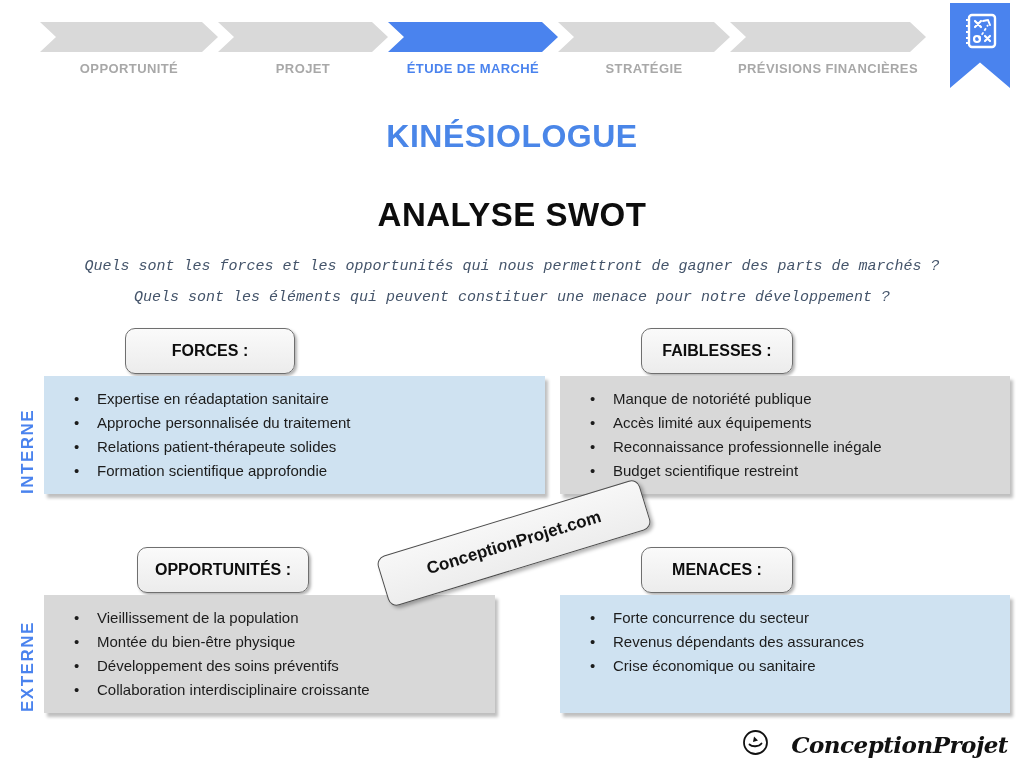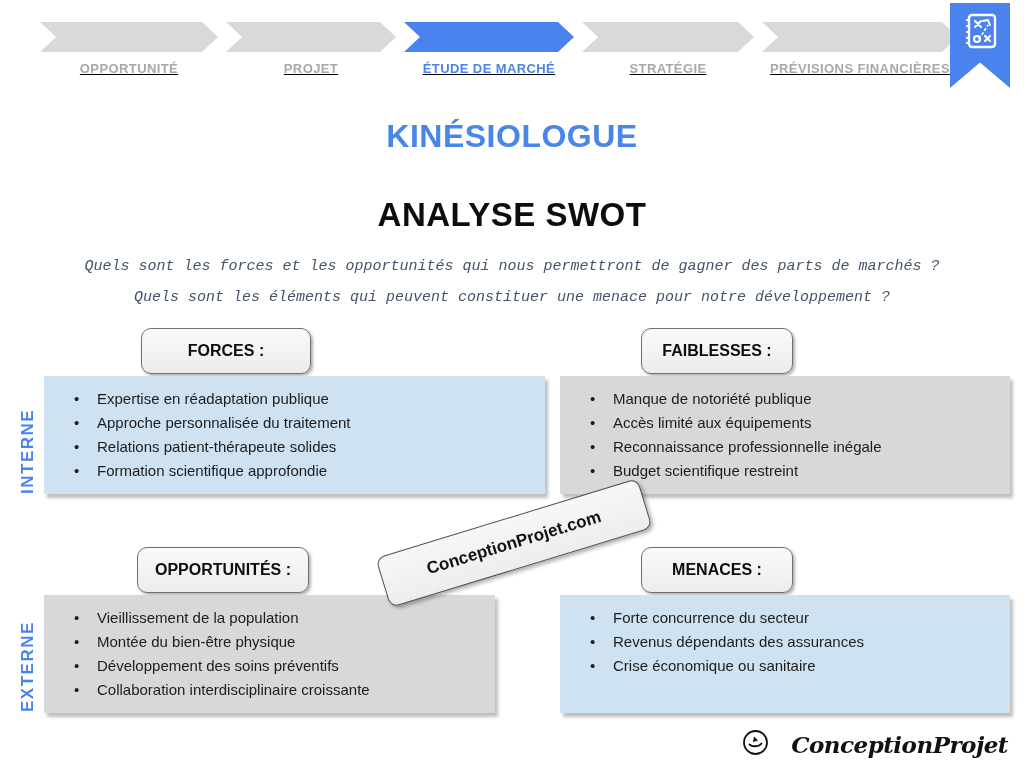--- a/index.html
+++ b/index.html
@@ -1,20 +1,20 @@
 <!DOCTYPE html>
 <html><head>
 <meta charset="utf-8">
 <style>
   html,body{margin:0;padding:0;background:#fff;}
   .slide{position:relative;width:1024px;height:768px;background:#fff;overflow:hidden;
          font-family:"Liberation Sans",sans-serif;}
 
   
-  .stepper{position:absolute;left:40px;top:22px;display:flex;gap:8px;text-decoration:underline;}
+  .stepper{position:absolute;left:40px;top:22px;display:flex;gap:0;}
   .step{display:flex;flex-direction:column;align-items:center;cursor:pointer;}
   .step .arrow{height:30px;width:100%;background:#d9d9d9;
     clip-path:polygon(0 0,calc(100% - 16px) 0,100% 50%,calc(100% - 16px) 100%,0 100%,16px 50%);}
   .step .step-label{margin-top:9px;font-size:13px;font-weight:bold;color:#a8a8a8;
     letter-spacing:.4px;white-space:nowrap;}
   .step.active .arrow{background:#4a83ee;}
   .step.active .step-label{color:#4a83ee;}
   .s1{width:178px}.s2{width:170px}.s3{width:170px}.s4{width:172px}.s5{width:196px}
 
   
@@ -28,21 +28,21 @@
   .title-sub{position:absolute;left:0;top:196px;width:100%;text-align:center;
     font-size:33px;font-weight:bold;color:#0d0d0d;letter-spacing:.5px;}
   .question{position:absolute;left:0;width:100%;text-align:center;font-style:italic;
     font-size:15px;color:#44546a;font-family:Liberation Mono, monospace;}
   .q1{top:258px}.q2{top:289px}
 
   
   .qbox{position:absolute;height:44px;border:1.5px solid #6f6f6f;border-radius:10px;
     background:linear-gradient(#fafafa,#ececec);display:flex;align-items:center;justify-content:center;
     font-size:16px;font-weight:bold;color:#0d0d0d;box-shadow:2px 2px 3px rgba(0,0,0,.3);}
-  .qbox.forces{left:141px;top:328px;width:168px;}
+  .qbox.forces{left:125px;top:328px;width:168px;}
   .qbox.faiblesses{left:641px;top:328px;width:150px;}
   .qbox.opportunites{left:137px;top:547px;width:170px;}
   .qbox.menaces{left:641px;top:547px;width:150px;}
 
   
   .panel{position:absolute;height:118px;box-shadow:3px 4px 3px rgba(0,0,0,.25);}
   .panel.blue{background:#cfe2f1;}
   .panel.gray{background:#d8d8d8;}
   .p-forces{left:44px;top:376px;width:501px;}
   .p-faiblesses{left:560px;top:376px;width:450px;}
@@ -132,21 +132,21 @@
   </div>
   <div class="qbox opportunites">
     <span>OPPORTUNITÉS :</span>
   </div>
   <div class="qbox menaces">
     <span>MENACES :</span>
   </div>
 
   <div class="panel blue p-forces">
     <ul>
-      <li>Expertise en réadaptation publique</li>
+      <li>Expertise en réadaptation sanitaire</li>
       <li>Approche personnalisée du traitement</li>
       <li>Relations patient-thérapeute solides</li>
       <li>Formation scientifique approfondie</li>
     </ul>
   </div>
   <div class="panel gray p-faiblesses">
     <ul>
       <li>Manque de notoriété publique</li>
       <li>Accès limité aux équipements</li>
       <li>Reconnaissance professionnelle inégale</li>

